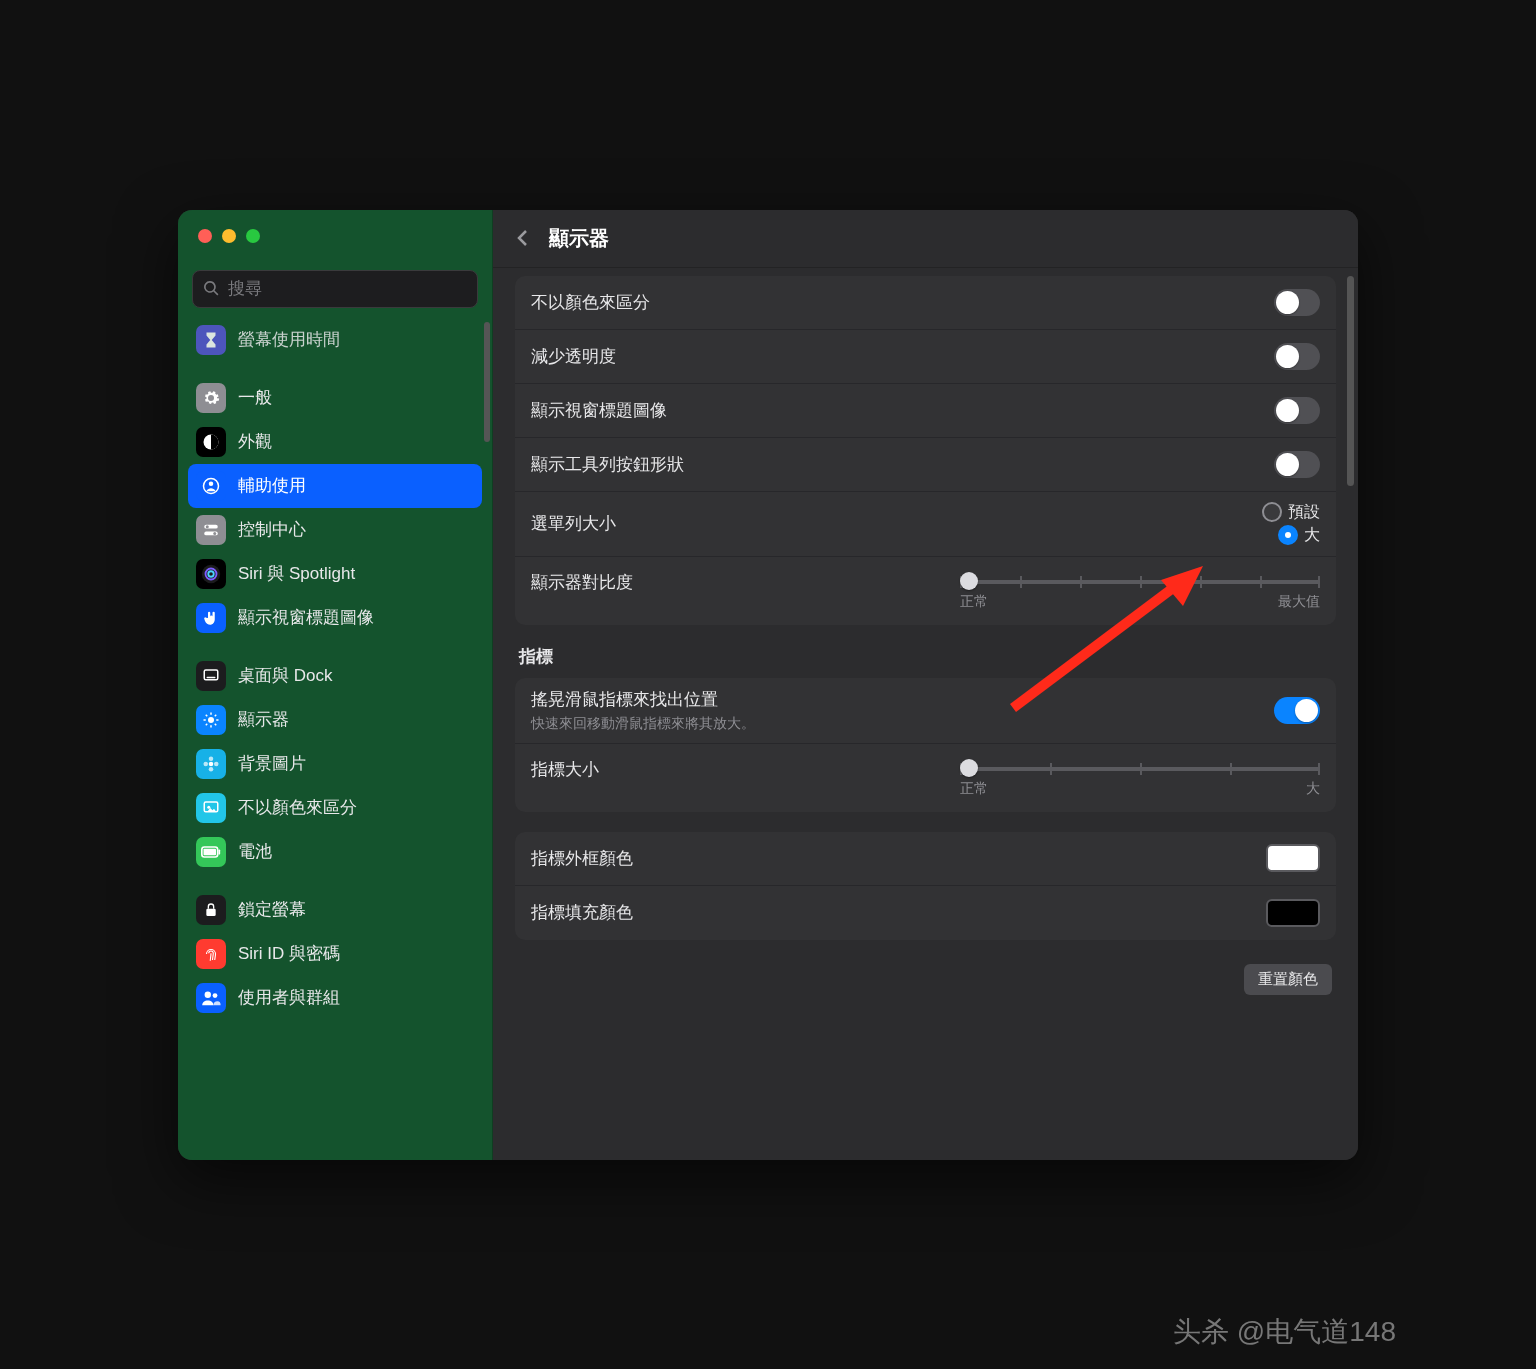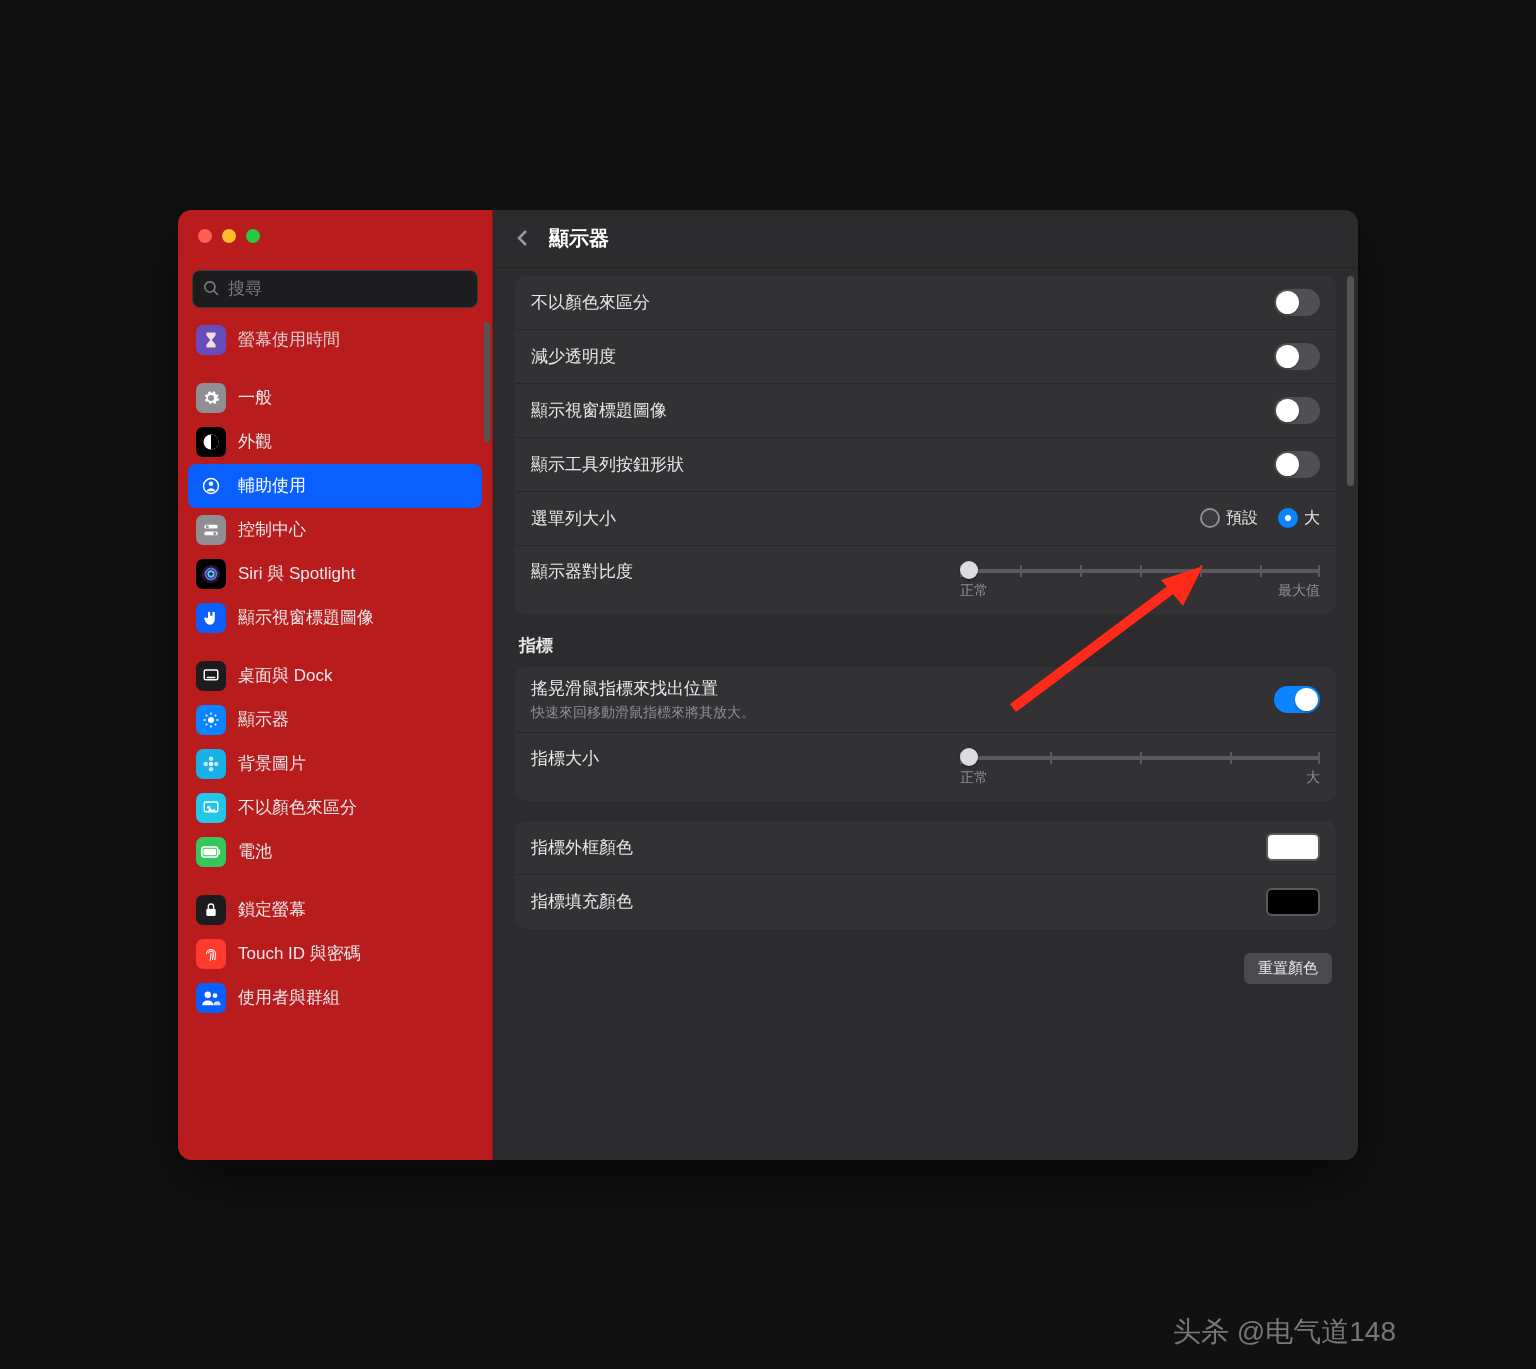--- a/index.html
+++ b/index.html
@@ -1,18 +1,18 @@
 <!DOCTYPE html>
 <html><head>
 <meta charset="utf-8">
 <style>
 * { margin:0; padding:0; box-sizing:border-box; font-family:-apple-system,"SF Pro Text","Helvetica Neue",Arial,sans-serif; }
 body { background:#111; width:1536px; height:1369px; display:flex; align-items:center; justify-content:center; }
 .window { width:1180px; height:950px; background:#2a2a2b; border-radius:14px; overflow:hidden; display:flex; box-shadow:0 20px 60px rgba(0,0,0,.6); position:relative; }
-.sidebar { width:315px; background:#b91c1c; display:flex; flex-direction:column; border-right:1px solid rgba(0,0,0,.25); }
+.sidebar { width:315px; background:#14532d; display:flex; flex-direction:column; border-right:1px solid rgba(0,0,0,.25); }
 .titlebar { height:52px; display:flex; align-items:center; padding-left:20px; gap:10px; }
 .dot { width:14px; height:14px; border-radius:50%; }
 .d-red { background:#ff5f57; } .d-yel { background:#febc2e; } .d-grn { background:#28c840; }
 .search { margin:8px 14px 10px; height:38px; background:#1d1d1f; border-radius:8px; display:flex; align-items:center; padding:0 10px; color:#7a7a7e; font-size:17px; border:1px solid #3a3a3c; }
 .search svg { width:17px; height:17px; margin-right:8px; fill:#7a7a7e; }
 .sb-list { flex:1; overflow:hidden; padding:0 10px; position:relative; }
 .sb-group { margin-top:14px; }
 .sb-item { display:flex; align-items:center; height:44px; border-radius:8px; padding:0 8px; color:#e8e8ea; font-size:17px; cursor:default; }
 .sb-item.sel { background:#0a60ff; color:#fff; }
 .sb-ico { width:30px; height:30px; border-radius:7px; margin-right:12px; display:flex; align-items:center; justify-content:center; font-size:16px; flex-shrink:0; }
@@ -24,21 +24,21 @@
 .card { background:#323234; border-radius:10px; overflow:hidden; margin-bottom:20px; }
 .row { display:flex; align-items:center; justify-content:space-between; min-height:54px; padding:10px 16px; color:#e8e8ea; font-size:17px; border-bottom:1px solid #27272a; }
 .row:last-child { border-bottom:none; }
 .row .label { flex:0 0 auto; }
 .row .sub { color:#8e8e93; font-size:14px; margin-top:4px; }
 .row .lcol { display:flex; flex-direction:column; }
 .switch { width:46px; height:27px; background:#505054; border-radius:14px; position:relative; }
 .switch::after { content:""; position:absolute; width:23px; height:23px; background:#fff; border-radius:50%; top:2px; left:2px; box-shadow:0 1px 2px rgba(0,0,0,.3); }
 .switch.on { background:#0a84ff; }
 .switch.on::after { left:auto; right:2px; }
-.radio-set { display:flex; align-items:flex-start; gap:20px; color:#e8e8ea; font-size:16px; }
+.radio-set { display:flex; align-items:flex-end; gap:2px; color:#e8e8ea; font-size:16px;flex-direction:column; }
 .radio { width:20px; height:20px; border-radius:50%; border:2px solid #8e8e93; display:inline-block; vertical-align:middle; margin-right:6px; background:#3a3a3c; position:relative; }
 .radio.on { border-color:#0a84ff; background:#0a84ff; }
 .radio.on::after { content:""; position:absolute; inset:5px; background:#fff; border-radius:50%; }
 .slider-wrap { display:flex; flex-direction:column; align-items:flex-end; width:370px; }
 .slider { position:relative; width:360px; height:22px; }
 .slider .track { position:absolute; top:9px; left:0; right:0; height:4px; background:#5a5a5e; border-radius:2px; }
 .slider .tick { position:absolute; top:5px; width:2px; height:12px; background:#5a5a5e; }
 .slider .thumb { position:absolute; top:1px; left:0; width:18px; height:18px; background:#dcdce0; border-radius:50%; box-shadow:0 1px 2px rgba(0,0,0,.4); }
 .slab { display:flex; justify-content:space-between; width:360px; color:#8e8e93; font-size:14px; }
 .section-title { color:#e8e8ea; font-size:17px; font-weight:600; margin:6px 4px 10px; }
@@ -206,21 +206,21 @@
               <span>鎖定螢幕</span>
             </div>
             <div class="sb-item">
               <div class="sb-ico" style="background: rgb(255, 59, 48);">
                 <svg width="18" height="18" viewBox="0 0 24 24" fill="none" stroke="#fff" stroke-width="1.5">
                   <path d="M6 12a6 6 0 0112 0c0 3-1 6-1 8"></path>
                   <path d="M9 11a3 3 0 016 0c0 3-1 7-1 9"></path>
                   <path d="M12 11c0 4-1 8-1 10"></path>
                 </svg>
               </div>
-              <span>Touch ID 與密碼</span>
+              <span>Siri ID 與密碼</span>
             </div>
             <div class="sb-item">
               <div class="sb-ico" style="background: rgb(10, 96, 255);">
                 <svg width="20" height="16" viewBox="0 0 24 20" fill="#fff">
                   <circle cx="8" cy="6" r="4"></circle>
                   <circle cx="17" cy="7" r="3"></circle>
                   <path d="M1 19c0-4 3-6 7-6s7 2 7 6z"></path>
                   <path d="M15 19c0-3 2-5 5-5s4 2 4 5z" opacity=".8"></path>
                 </svg>
               </div>

